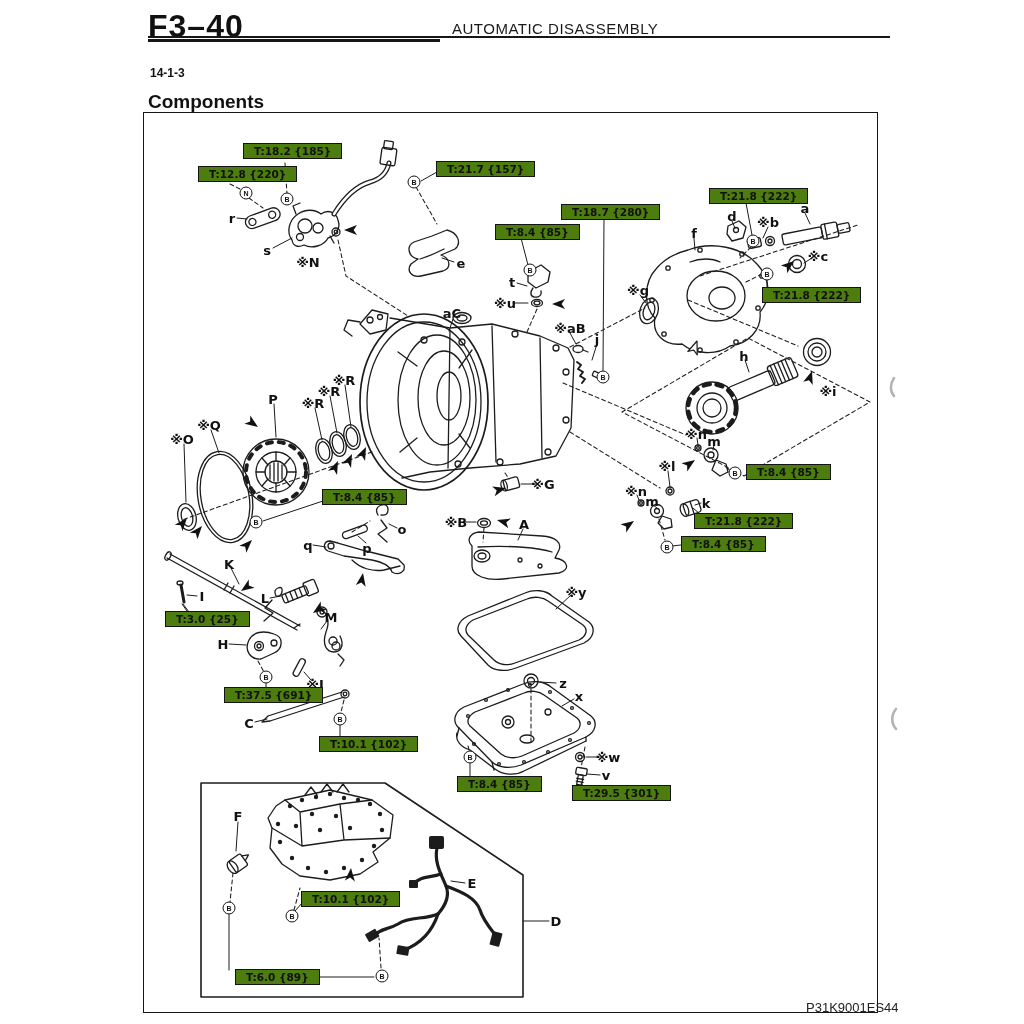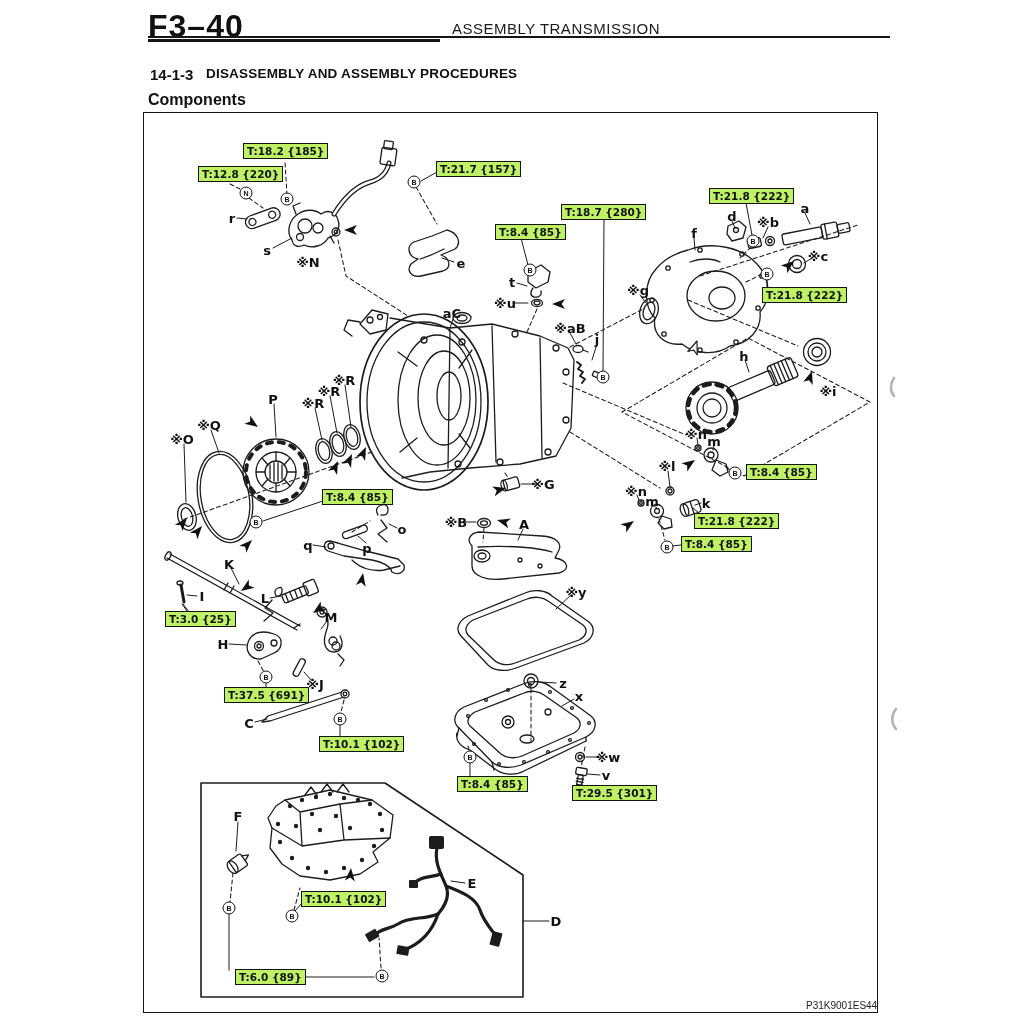--- a/index.html
+++ b/index.html
@@ -5,50 +5,49 @@
   html,body{margin:0;padding:0;background:#e8e8e8;}
   #page{position:relative;width:1024px;height:1024px;background:#ffffff;overflow:hidden;
         font-family:"Liberation Sans",sans-serif;color:#111;}
   .abs{position:absolute;}
   
   .pagecode{left:148px;top:8px;font-size:32px;font-weight:700;letter-spacing:1px;
             font-family:"Liberation Sans",sans-serif;}
   .headtitle{left:452px;top:20px;font-size:15px;font-weight:400;letter-spacing:.5px;color:#1a1a1a;}
   .rule1{left:148px;top:36px;width:742px;height:2px;background:#161616;}
   .rule2{left:148px;top:39px;width:292px;height:3px;background:#161616;}
-  .secnum{left:150px;top:66px;font-size:15px;font-weight:700;}
+  .secnum{left:150px;top:66px;font-size:12px;font-weight:700;}
   .sectitle{left:206px;top:66px;font-size:13.5px;font-weight:700;letter-spacing:.2px;}
-  .figtitle{left:148px;top:91px;font-size:16px;font-weight:700;}
-  .figcode{left:806px;top:1000px;font-size:10px;font-weight:400;color:#222;}
+  .figtitle{left:148px;top:91px;font-size:19px;font-weight:700;}
+  .figcode{left:806px;top:1000px;font-size:13px;font-weight:400;color:#222;}
   
   .frame{left:143px;top:112px;width:733px;height:899px;border:1.8px solid #161616;}
   
-  .tq{transform:none;font-size:10.5px;font-weight:700;border:1.6px solid #141414;background:#bef264;
-      padding:0 3px;line-height:14px;white-space:nowrap;z-index:6;
+  .tq{transform:none;font-size:10.5px;font-weight:700;border:1.6px solid #141414;background:#4d7c0f;
+      padding:0 10px;line-height:14px;white-space:nowrap;z-index:6;
       font-family:"DejaVu Sans","Liberation Sans",sans-serif;}
   
   .pl{transform:translate(-50%,-50%);font-size:13px;font-weight:700;white-space:nowrap;z-index:5;
       font-family:"DejaVu Sans","Liberation Sans",sans-serif;}
   
   .mk{transform:translate(-50%,-50%);width:11px;height:11px;border:1.2px solid #141414;border-radius:50%;
       font-size:7px;font-weight:700;display:flex;align-items:center;justify-content:center;
       background:#fff;z-index:6;line-height:1;}
   svg{position:absolute;left:0;top:0;z-index:2;}
 </style>
 </head>
 <body>
 
 <div id="page">
 
   <div class="abs pagecode">F3–40</div>
-  <div class="abs headtitle">ASSEMBLY TRANSMISSION</div>
+  <div class="abs headtitle">AUTOMATIC DISASSEMBLY</div>
   <div class="abs rule1"></div>
   <div class="abs rule2"></div>
   <div class="abs secnum">14-1-3</div>
-  <div class="abs sectitle">DISASSEMBLY AND ASSEMBLY PROCEDURES</div>
   <div class="abs figtitle">Components</div>
   <div class="abs frame"></div>
   <div class="abs figcode">P31K9001ES44</div>
 
   <svg width="1024" height="1024" viewBox="0 0 1024 1024">
     <g stroke="#1c1c1c" fill="none" stroke-width="1.3" stroke-linecap="round" stroke-linejoin="round">
 
       <g stroke-width="1.05" stroke-dasharray="4 3">
         <path d="M285 163 L287 194 M230 184 L242 190 M249 198 L263 208 M416 187 L437 224
                  M338 240 L346 276 L408 316 M537 309 L527 332

